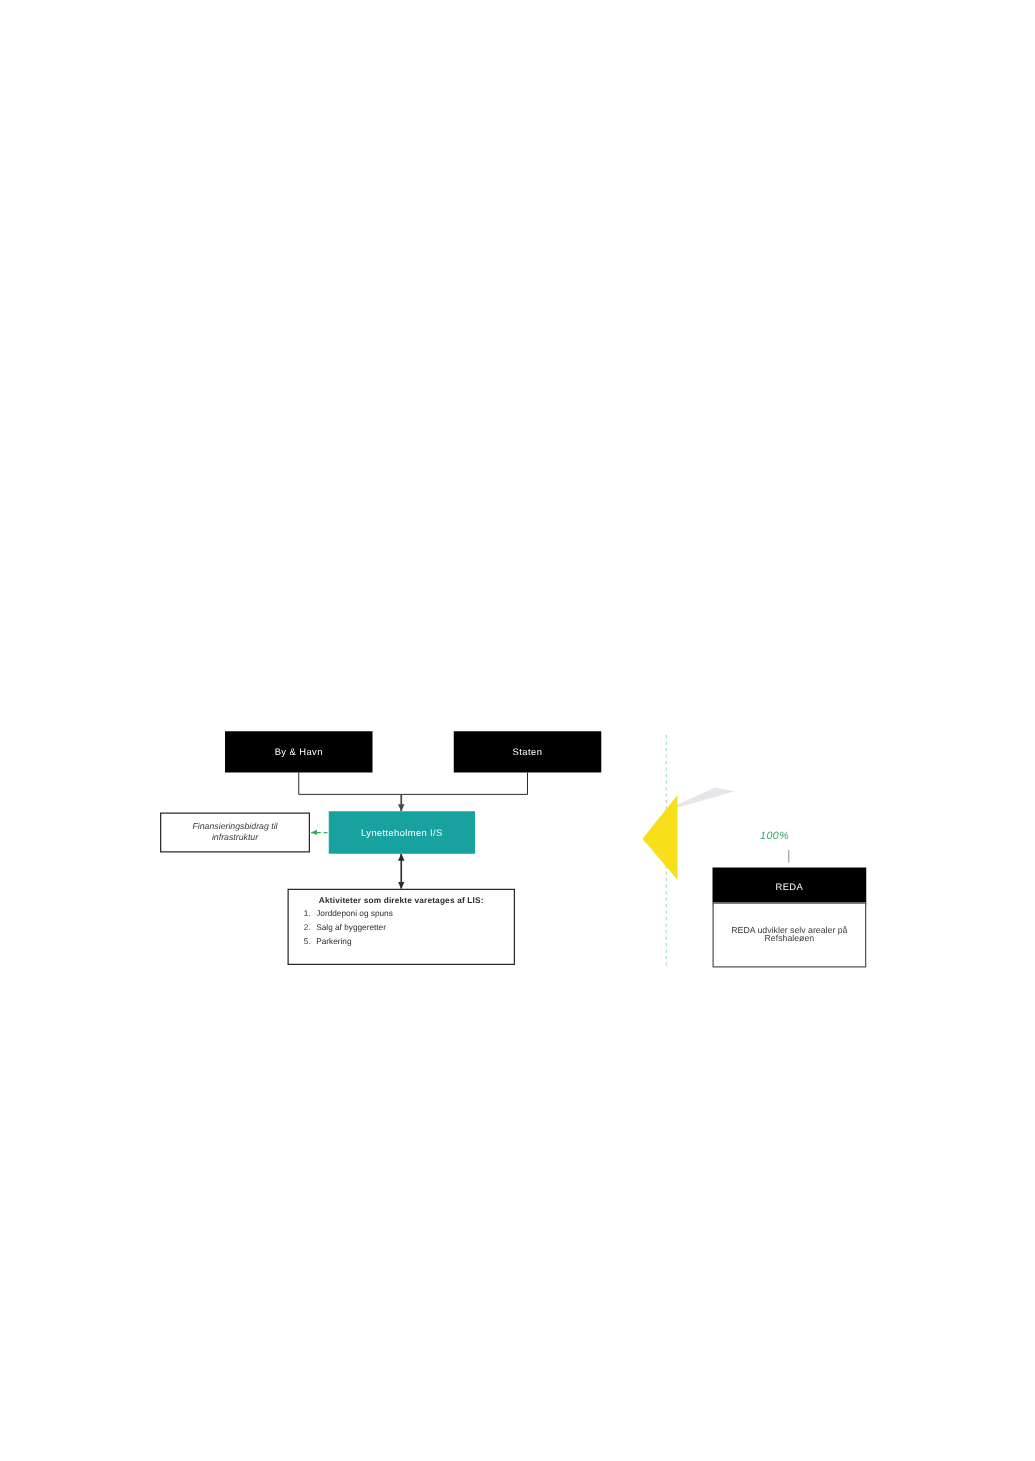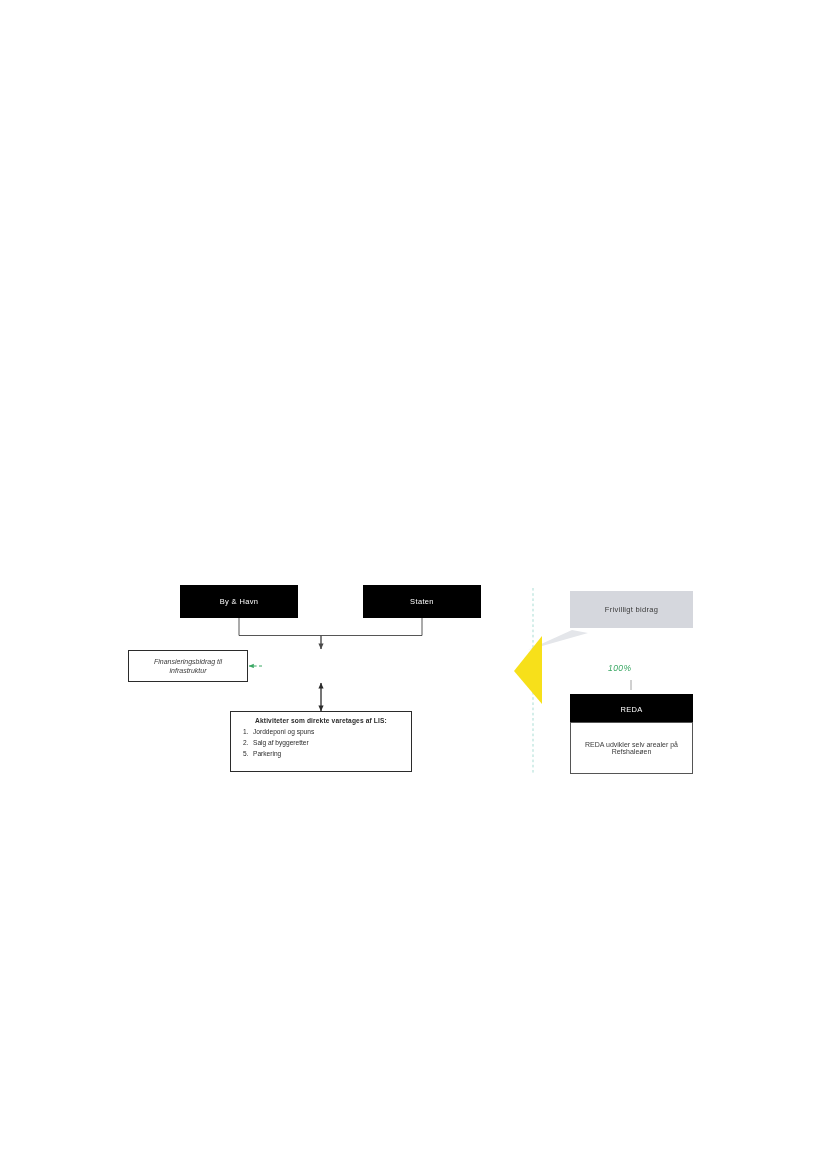--- a/index.html
+++ b/index.html
@@ -192,20 +192,23 @@
   </svg>
 
   <div class="node box-grey" style="left:180px; top:585px; width:118px; height:33px;">
     <span>By &amp; Havn</span>
   </div>
 
   <div class="node box-grey" style="left:363px; top:585px; width:118px; height:33px;">
     <span>Staten</span>
   </div>
 
+  <div class="node box-teal" style="left:263px; top:649px; width:117px; height:34px;">
+    <span>Lynetteholmen I/S</span>
+  </div>
 
   <div class="node box-white" style="left:128px; top:650px; width:120px; height:32px; flex-direction:column;">
     <span class="italic-text">Finansieringsbidrag til</span>
     <span class="italic-text">infrastruktur</span>
   </div>
 
   <div id="activities-box" style="left:230px; top:711px; width:182px; height:61px;">
     <div id="activities-heading">Aktiviteter som direkte varetages af LIS:</div>
     <ul id="activities-list">
       <li>
@@ -216,23 +219,20 @@
         <span class="num">2.</span>
         <span class="txt">Salg af byggeretter</span>
       </li>
       <li>
         <span class="num">5.</span>
         <span class="txt">Parkering</span>
       </li>
     </ul>
   </div>
 
-  <div class="node box-callout" style="left:570px; top:591px; width:123px; height:37px;">
-    <span>Frivilligt bidrag</span>
-  </div>
 
   <div class="node box-grey" style="left:570px; top:651px; width:123px; height:30px;margin-top:43px;">
     <span>REDA</span>
   </div>
 
   <div id="pct-label" style="left:608px; top:663px;">100%</div>
 
   <div class="node box-white-thin" style="left:570px; top:722px; width:123px; height:52px; flex-direction:column;">
     <span>REDA udvikler selv arealer på</span>
     <span>Refshaleøen</span>

